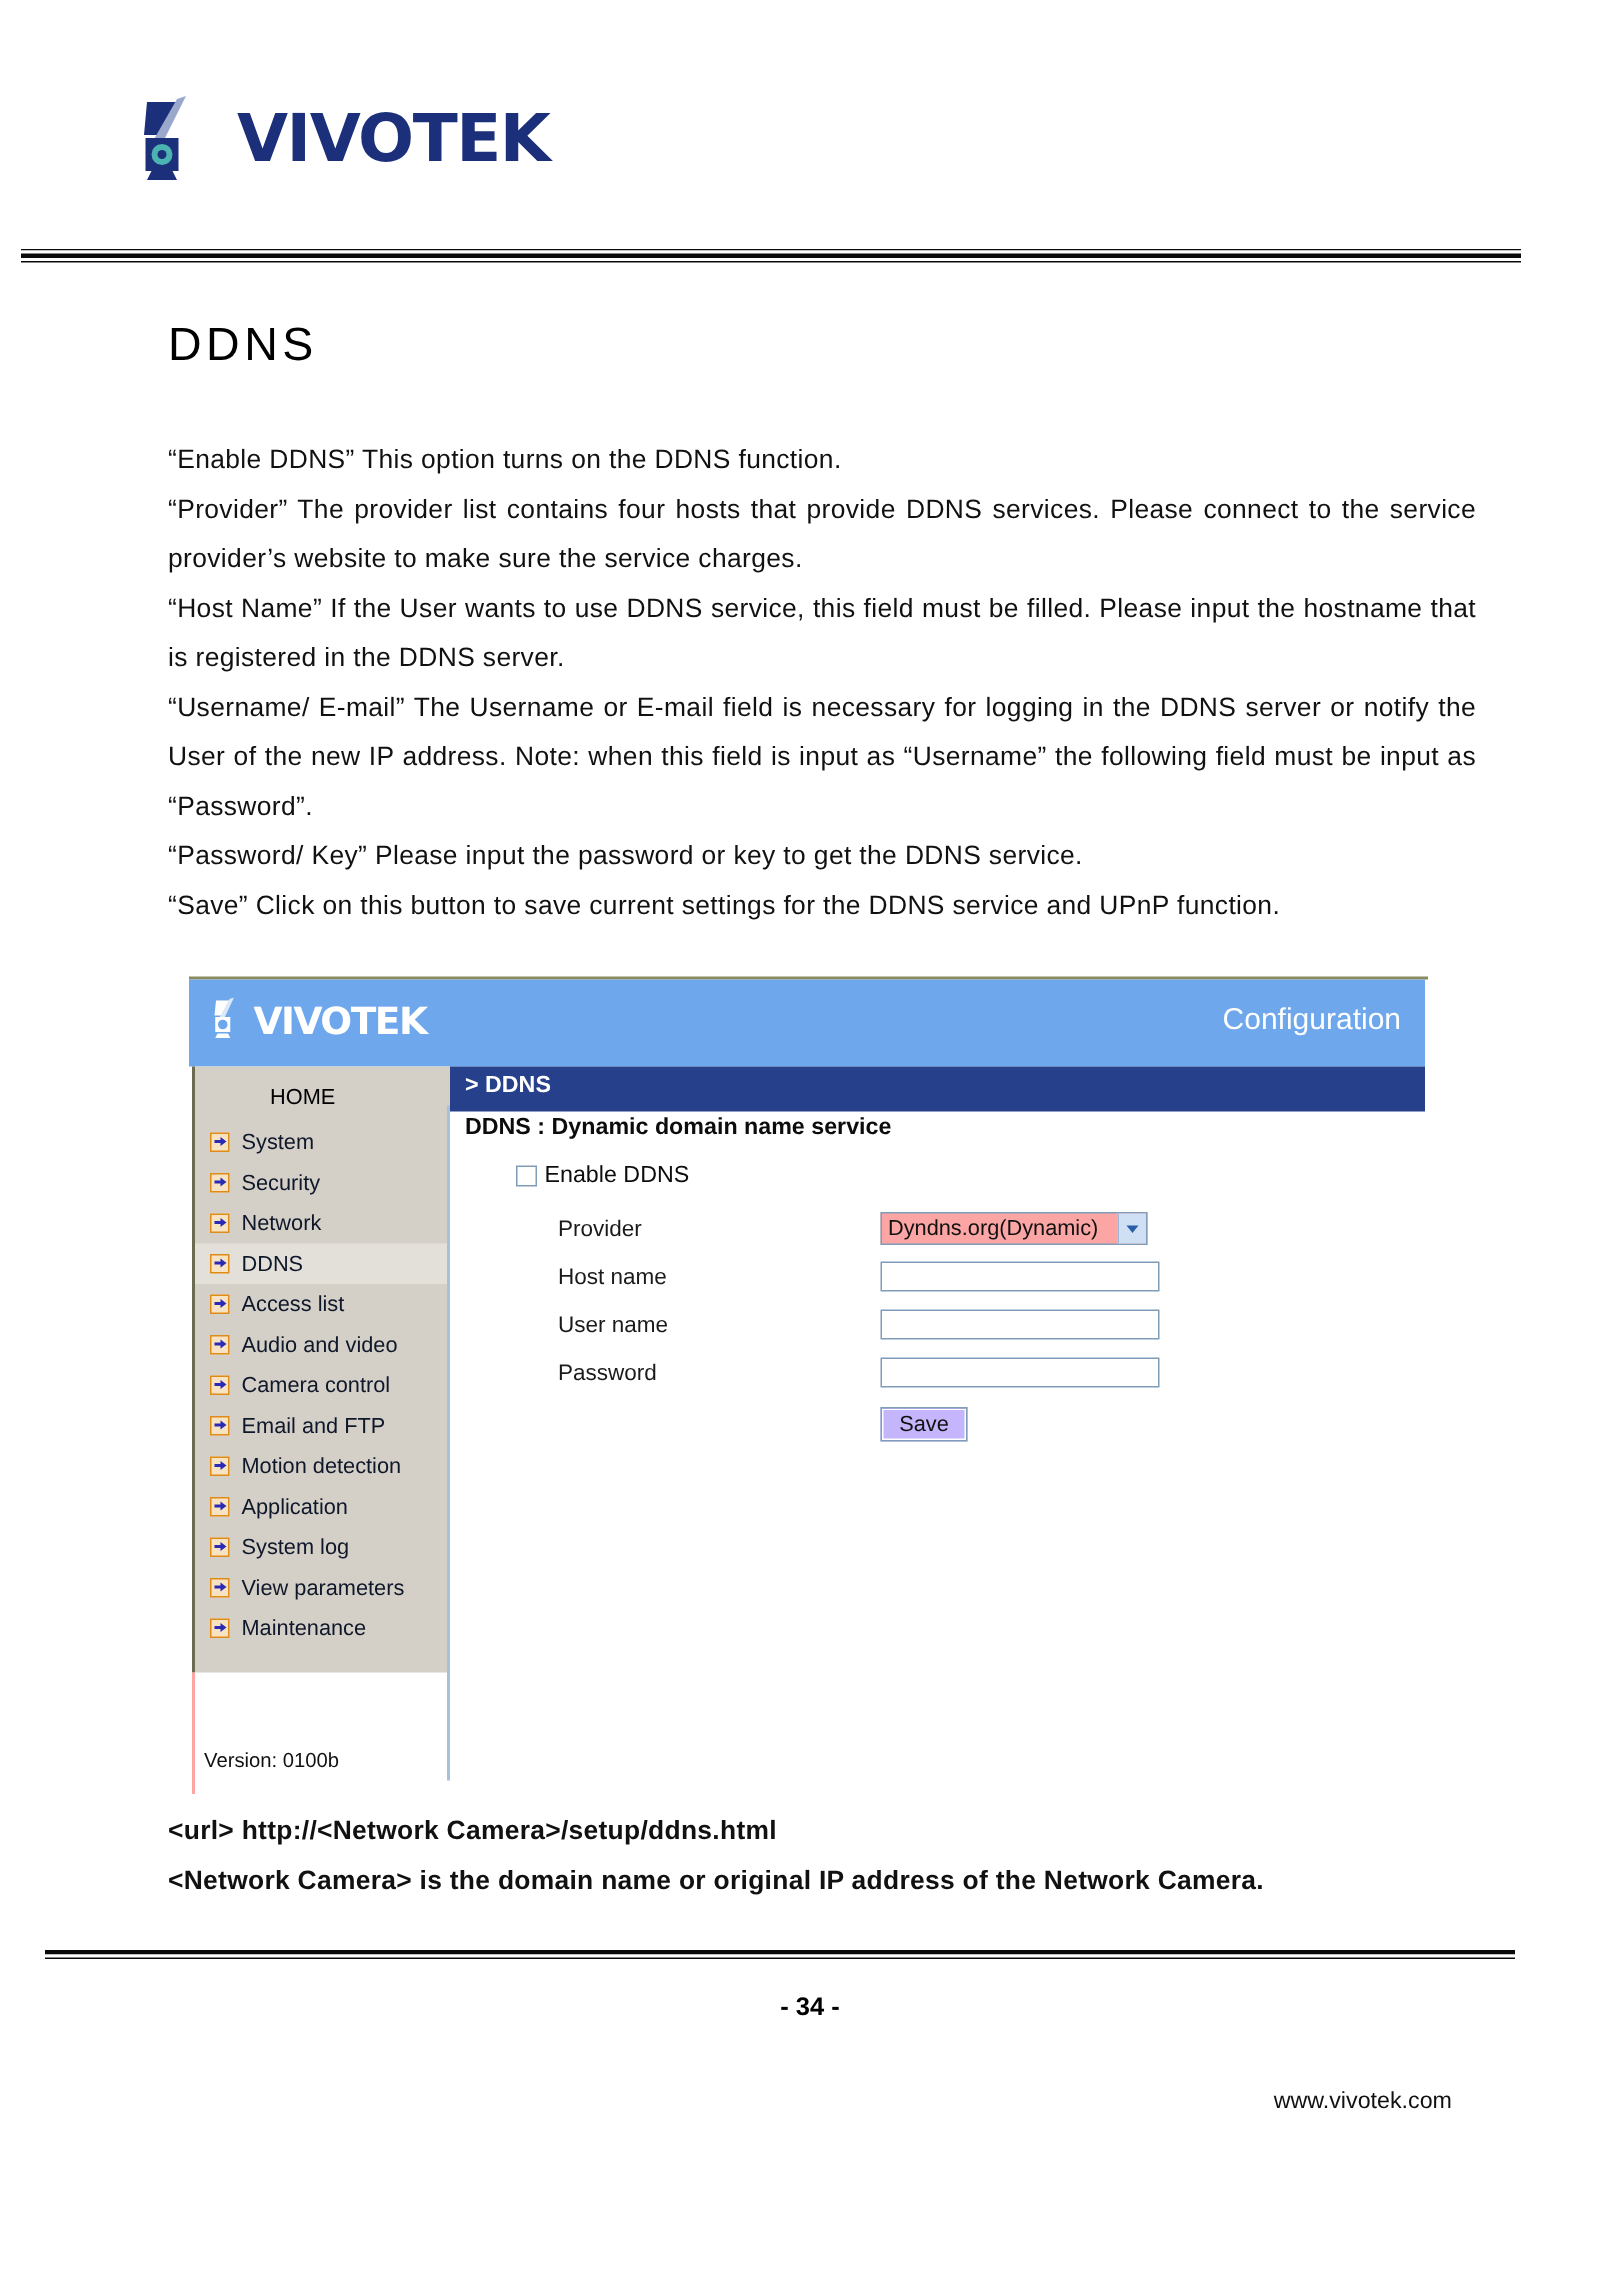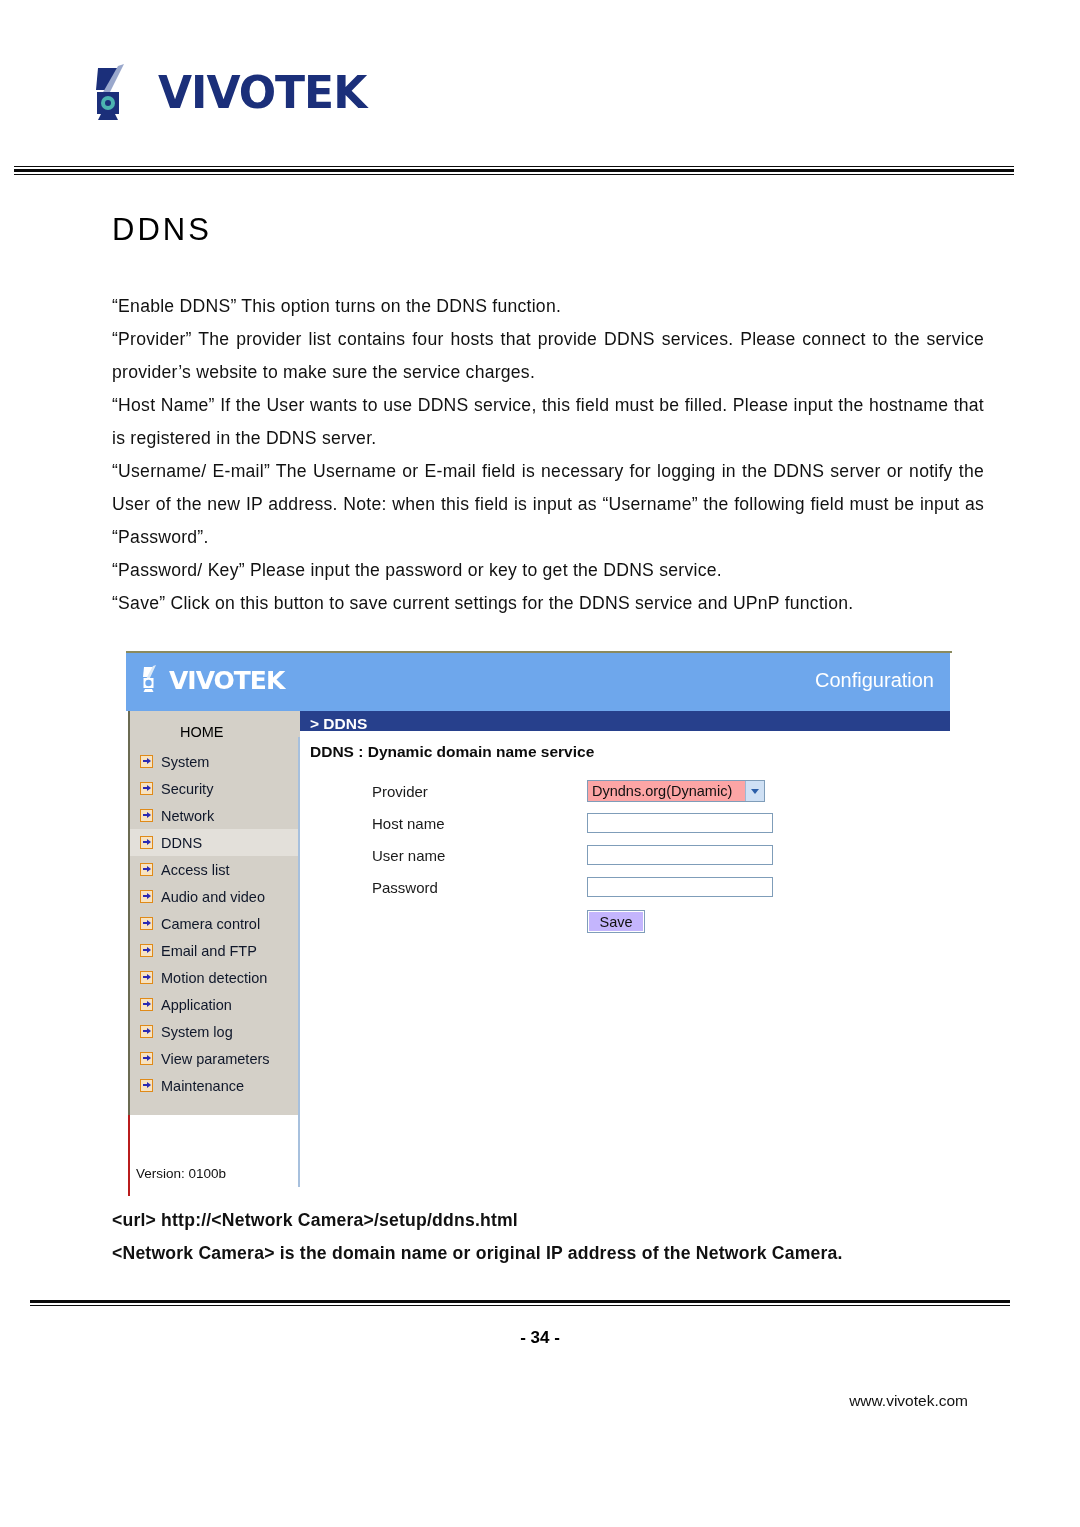--- a/index.html
+++ b/index.html
@@ -134,21 +134,21 @@
     color: #ffffff;
     font-size: 20px;
     font-family: "Liberation Sans", sans-serif;
   }
 
   .crumb-bar {
     position: absolute;
     left: 174px;
     top: 58px;
     width: 650px;
-    height: 20px;
+    height: 30px;
     background: #27408c;
     color: #ffffff;
     font-size: 15.5px;
     font-weight: bold;
     line-height: 26px;
     padding-left: 10px;
     box-sizing: border-box;
   }
 
   .sidebar {
@@ -203,21 +203,21 @@
     border-left: 4px solid #2a2ab4;
     border-top: 3px solid transparent;
     border-bottom: 3px solid transparent;
   }
   .sidebar-foot {
     position: absolute;
     left: 2px;
     top: 462px;
     width: 170px;
     height: 81px;
-    border-left: 2px solid #b91c1c;
+    border-left: 2px solid #fca5a5;
     box-sizing: border-box;
   }
   .version-text {
     position: absolute;
     left: 6px;
     top: 51px;
     font-size: 13.5px;
     color: #111;
   }
   .col-divider {
@@ -484,20 +484,24 @@
       </div>
   </div>
   <div class="sidebar-foot">
     <div class="version-text">Version: 0100b</div>
   </div>
   <div class="col-divider"></div>
 
   <div class="panel">
     <div class="panel-title">DDNS : Dynamic domain name service</div>
 
+    <div class="check-row">
+      <span class="checkbox"></span>
+      <span class="check-label">Enable DDNS</span>
+    </div>
 
     <div id="form-fields">
         <div class="field-row">
           <div class="field-label">Provider</div>
           <div class="select-box">
             <span>Dyndns.org(Dynamic)</span>
             <span class="select-arrow">
               <span></span>
             </span>
           </div>

